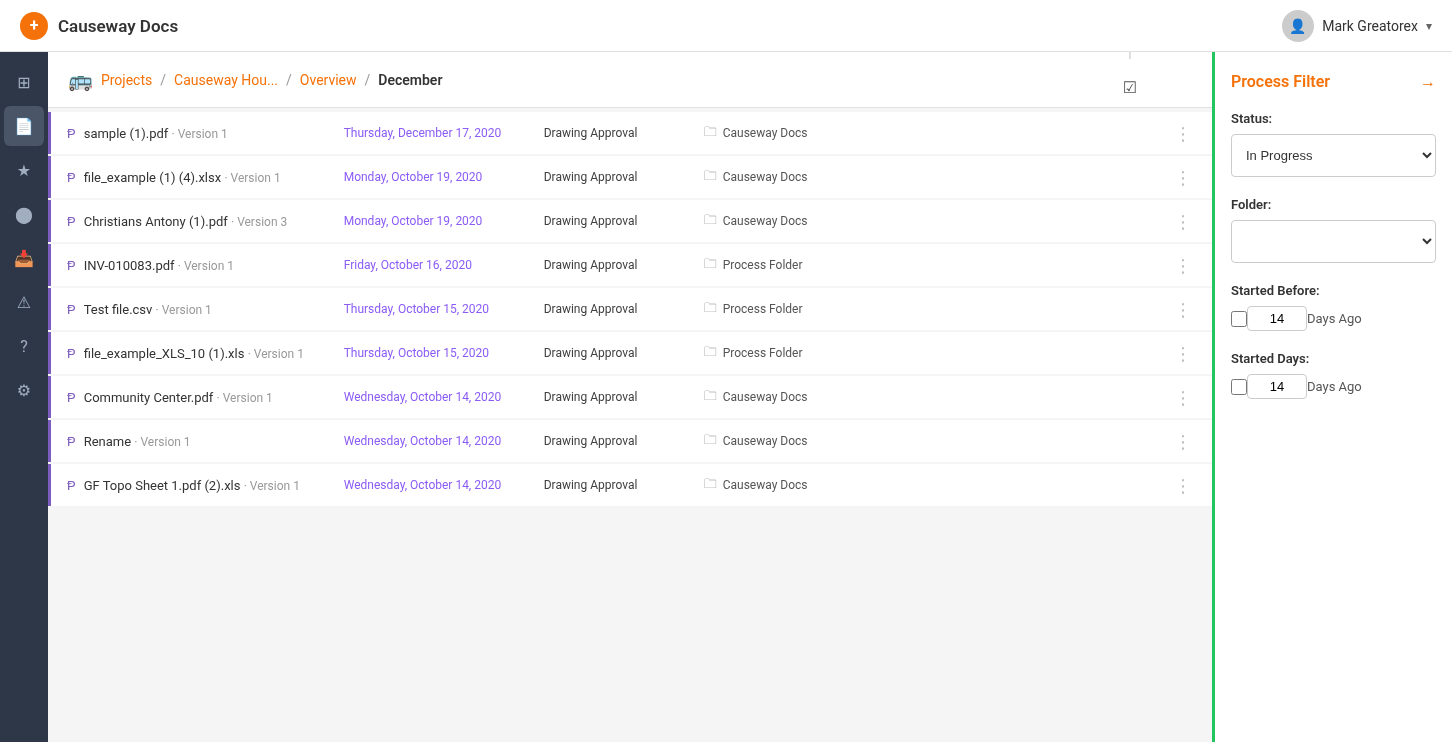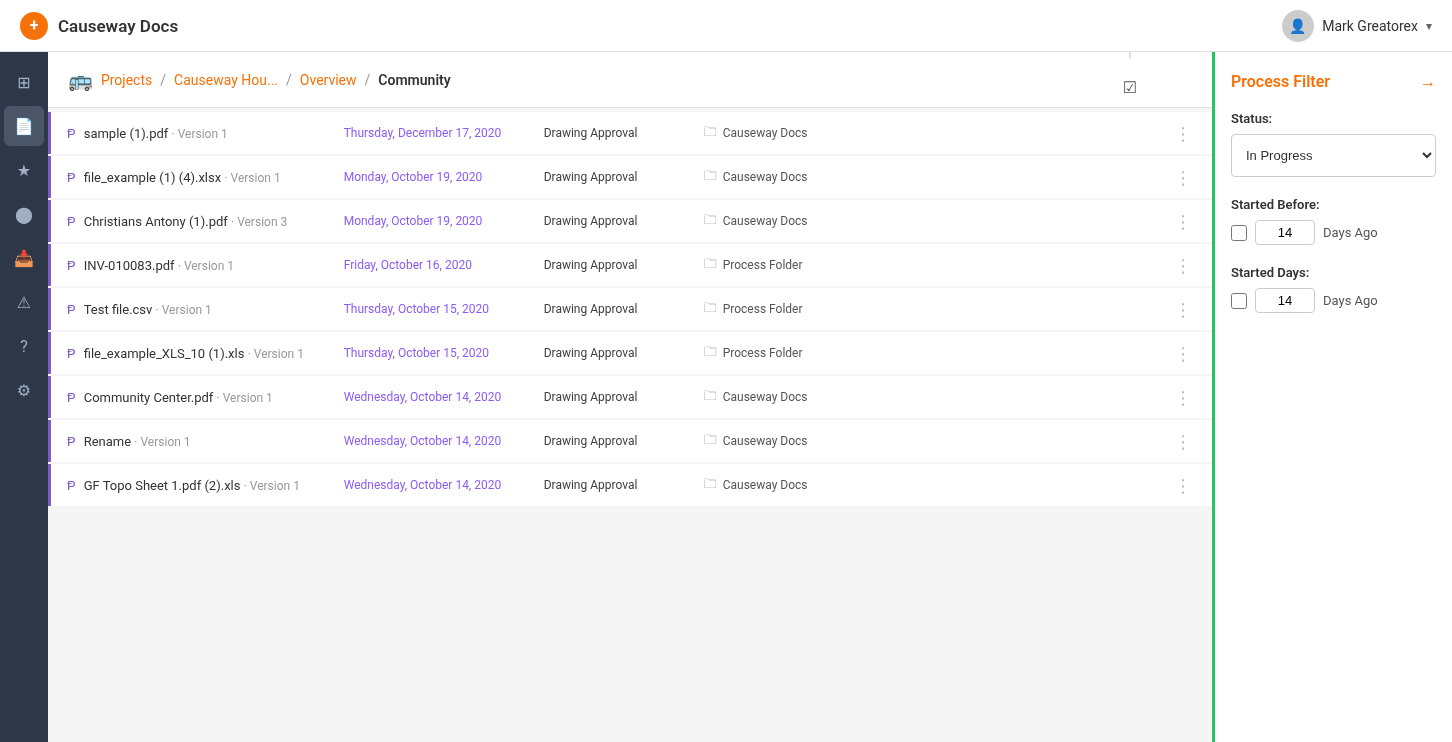--- a/index.html
+++ b/index.html
@@ -270,21 +270,20 @@
       width: 100%;
       padding: 6px 10px;
       border: 1px solid #ccc;
       border-radius: 4px;
       font-size: 13px;
       color: #333;
     }
     .days-row {
       display: flex;
       align-items: center;
-      gap: 8px;
     }
     .days-checkbox {
       width: 16px;
       height: 16px;
       border: 1px solid #ccc;
       flex-shrink: 0;
     }
     .days-input {
       width: 60px;
       padding: 4px 8px;
@@ -330,21 +329,21 @@
 
     <div class="breadcrumb-bar">
       <div class="breadcrumb">
         <span class="breadcrumb-icon">🚌</span>
         <span class="breadcrumb-link">Projects</span>
         <span class="breadcrumb-sep">/</span>
         <span class="breadcrumb-link">Causeway Hou...</span>
         <span class="breadcrumb-sep">/</span>
         <span class="breadcrumb-link">Overview</span>
         <span class="breadcrumb-sep">/</span>
-        <span class="breadcrumb-current">Community</span>
+        <span class="breadcrumb-current">December</span>
       </div>
       <div class="breadcrumb-actions">
         <span class="showing-text">Showing 9 Processes</span>
         <span style="color:#ccc">|</span>
         <button class="action-btn">☑</button>
         <button class="action-btn">⬛</button>
       </div>
     </div>
 
     <div class="file-list" id="file-list-container">
@@ -478,20 +477,26 @@
     <div class="filter-section">
       <div class="filter-label">Status:</div>
       <select class="filter-select">
         <option>In Progress</option>
         <option>Complete</option>
         <option>Pending</option>
         <option>Rejected</option>
       </select>
     </div>
 
+    <div class="filter-section">
+      <div class="filter-label">Folder:</div>
+      <select class="filter-select">
+        <option value=""></option>
+      </select>
+    </div>
 
 
     <div class="filter-section">
       <div class="filter-label">Started Before:</div>
       <div class="days-row">
         <input type="checkbox" class="days-checkbox" style="">
         <input type="text" class="days-input" value="14" style="">
         <span class="days-label">Days Ago</span>
       </div>
     </div>

